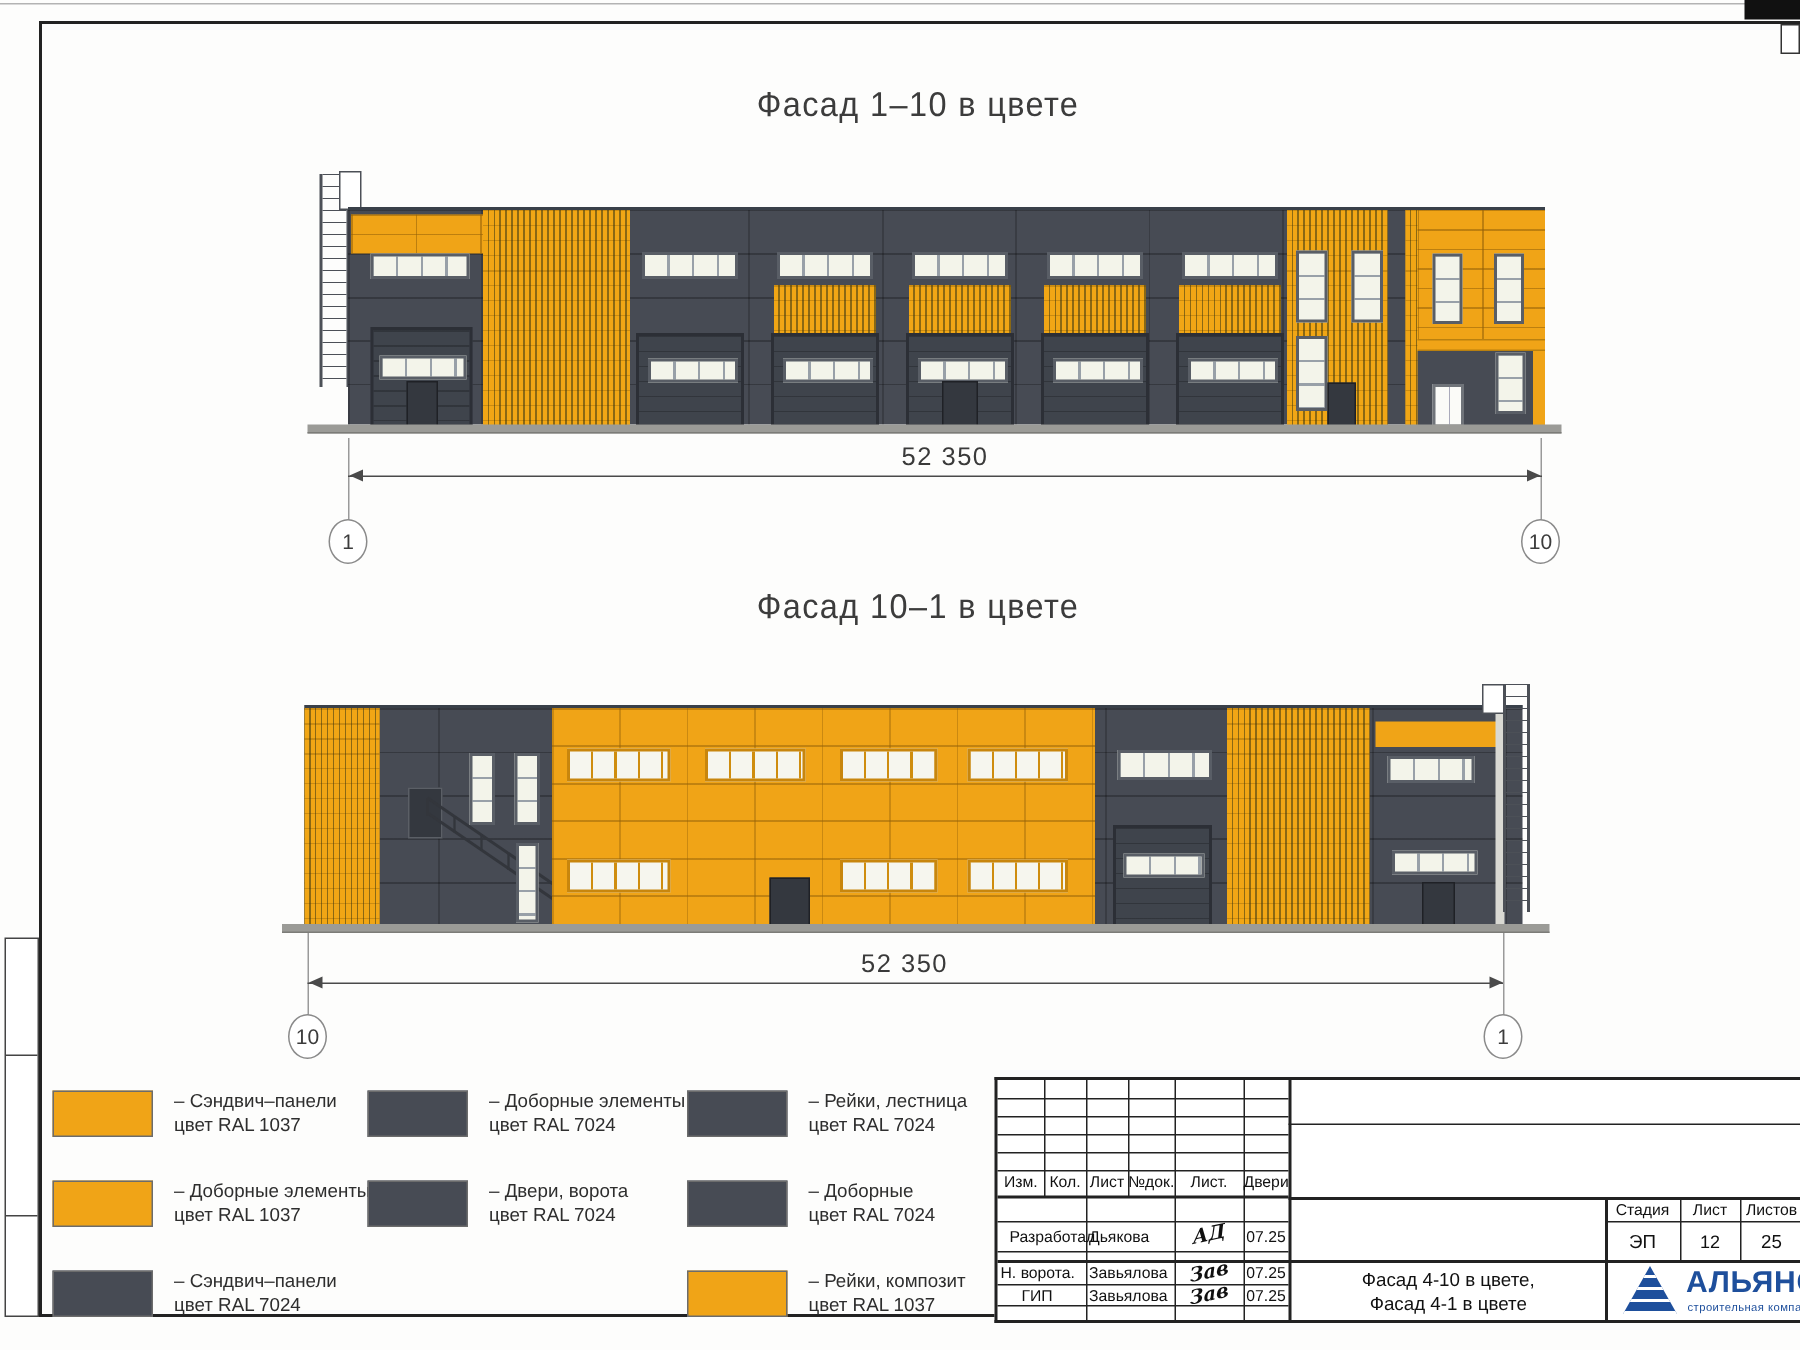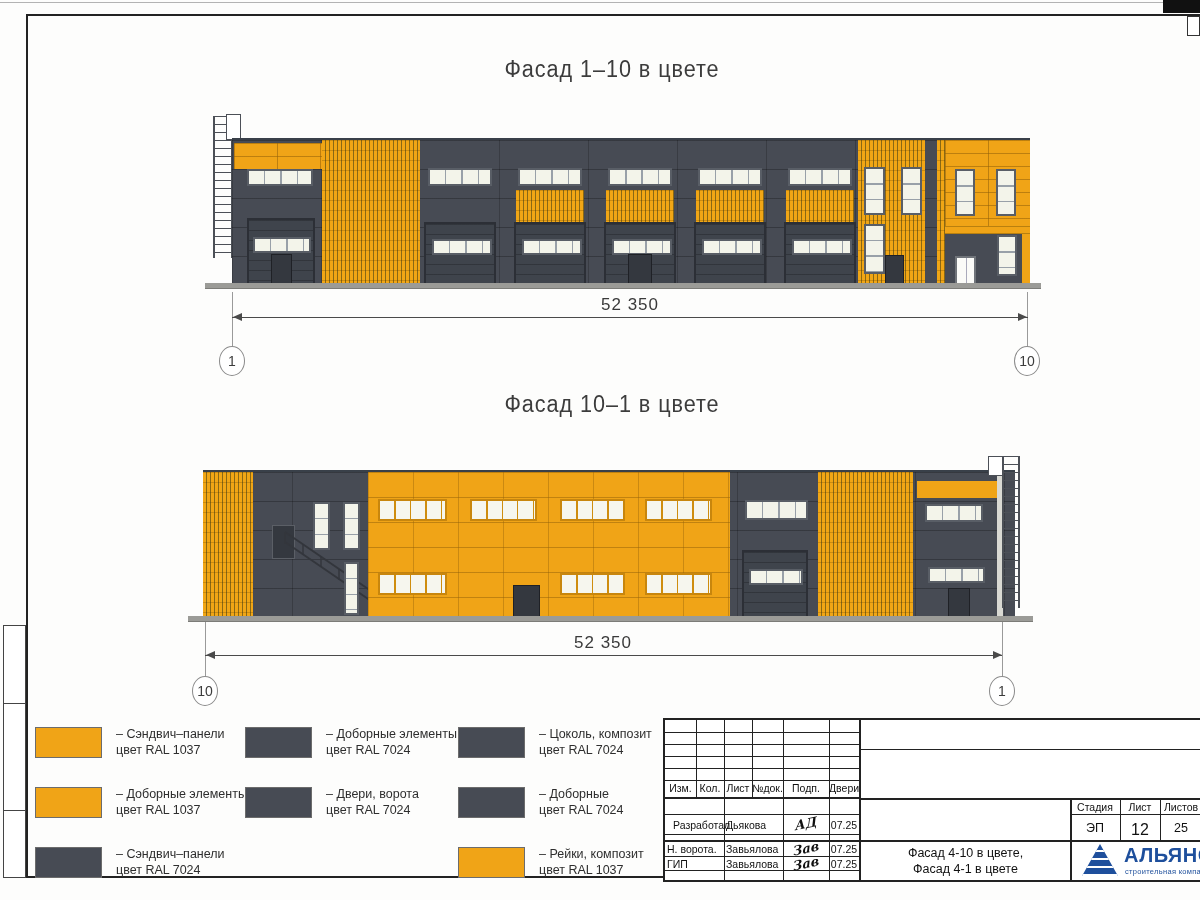--- a/index.html
+++ b/index.html
@@ -251,21 +251,21 @@
   <div class="leg" style="left:245px;top:787px">
     <div class="sw" style="background-color: rgb(71, 75, 84);"></div>
     <div class="lt">
         <div>– Двери, ворота</div>
         <div>цвет RAL 7024</div>
       </div>
   </div>
   <div class="leg" style="left:458px;top:727px">
     <div class="sw" style="background-color: rgb(71, 75, 84);"></div>
     <div class="lt">
-        <div>– Цоколь, композит</div>
+        <div>– Рейки, лестница</div>
         <div>цвет RAL 7024</div>
       </div>
   </div>
   <div class="leg" style="left:458px;top:787px">
     <div class="sw" style="background-color: rgb(71, 75, 84);"></div>
     <div class="lt">
         <div>– Доборные</div>
         <div>цвет RAL 7024</div>
       </div>
   </div>
@@ -301,41 +301,41 @@
     <div class="sl" style="left:0;top:136px;width:194px;height:1px"></div>
     <div class="sl" style="left:0;top:150px;width:194px;height:1px"></div>
     <div class="sl" style="left:194px;top:29px;width:343px;height:1px"></div>
     <div class="sl" style="left:194px;top:78px;width:343px;height:1.5px"></div>
     <div class="sl" style="left:405px;top:94px;width:132px;height:1px"></div>
 
     <div class="st stc" style="left:0;top:62px;width:31px">Изм.</div>
     <div class="st stc" style="left:31px;top:62px;width:28px">Кол.</div>
     <div class="st stc" style="left:59px;top:62px;width:28px">Лист</div>
     <div class="st stc" style="left:87px;top:62px;width:31px">№док.</div>
-    <div class="st stc" style="left:118px;top:62px;width:46px">Подп.</div>
+    <div class="st stc" style="left:118px;top:62px;width:46px">Лист.</div>
     <div class="st stc" style="left:164px;top:62px;width:30px">Двери</div>
 
     <div class="st" style="left:8px;top:99px;width:48px">Разработал</div>
     <div class="st" style="left:61px;top:99px;width:56px">Дьякова</div>
     <div class="st stc" style="left:118px;top:96px;width:46px"><span class="sig">АД</span></div>
     <div class="st stc" style="left:164px;top:99px;width:30px">07.25</div>
     <div class="st" style="left:2px;top:123px;width:56px">Н. ворота.</div>
     <div class="st" style="left:61px;top:123px;width:56px">Завьялова</div>
     <div class="st stc" style="left:118px;top:121px;width:46px"><span class="sig">Зав</span></div>
     <div class="st stc" style="left:164px;top:123px;width:30px">07.25</div>
-    <div class="st" style="left:2px;top:138px;width:68px">ГИП</div>
+    <div class="st" style="left:16px;top:138px;width:68px">ГИП</div>
     <div class="st" style="left:61px;top:138px;width:56px">Завьялова</div>
     <div class="st stc" style="left:118px;top:136px;width:46px"><span class="sig">Зав</span></div>
     <div class="st stc" style="left:164px;top:138px;width:30px">07.25</div>
 
     <div class="st stc" style="left:405px;top:81px;width:50px">Стадия</div>
     <div class="st stc" style="left:455px;top:81px;width:40px">Лист</div>
     <div class="st stc" style="left:495px;top:81px;width:42px">Листов</div>
     <div class="st stc" style="left:405px;top:101px;width:50px;font-size:12.5px">ЭП</div>
-    <div class="st stc" style="left:455px;top:101px;width:40px;font-size:16px">12</div>
+    <div class="st stc" style="left:455px;top:101px;width:40px;font-size:12px">12</div>
     <div class="st stc" style="left:495px;top:101px;width:42px;font-size:12.5px">25</div>
 
     <div class="st stc" style="left:196px;top:126px;width:209px;font-size:12.5px">Фасад 4-10 в цвете,</div>
     <div class="st stc" style="left:196px;top:142px;width:209px;font-size:12.5px">Фасад 4-1 в цвете</div>
 
     <div class="abs" style="left:405px;top:120px;width:132px;height:40px;overflow:hidden">
       <div class="logo-tri" style="left:12px;top:4px"></div>
       <div class="logo-name" style="left:54px;top:4px">АЛЬЯНС</div>
       <div class="logo-sub" style="left:55px;top:27px">строительная компания</div>
     </div>

